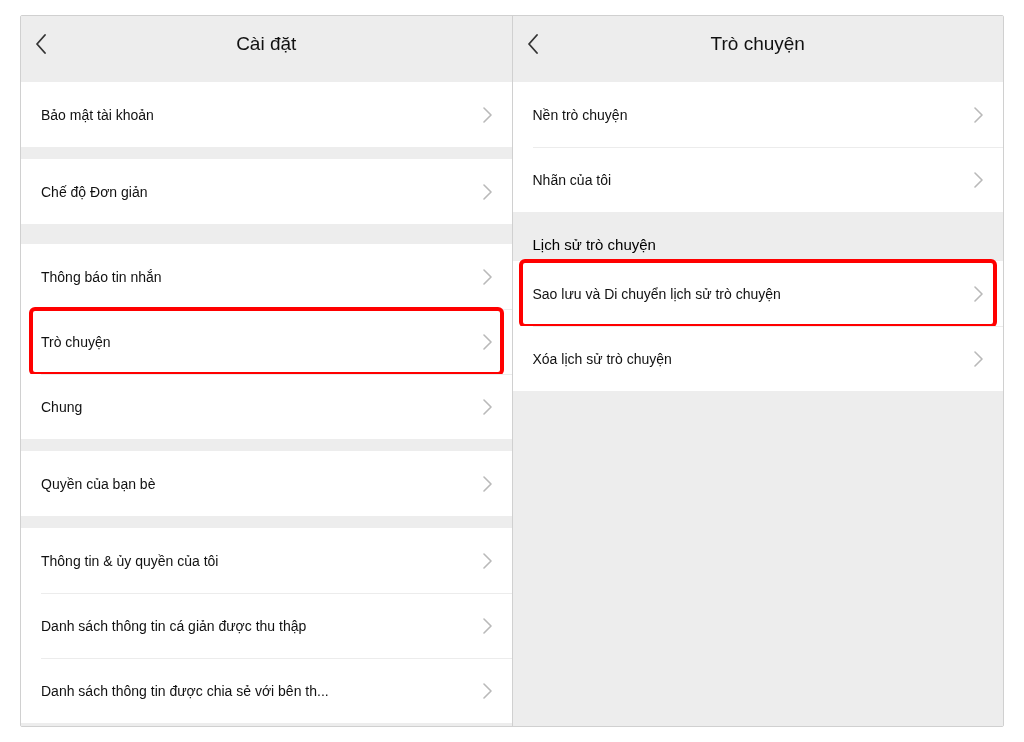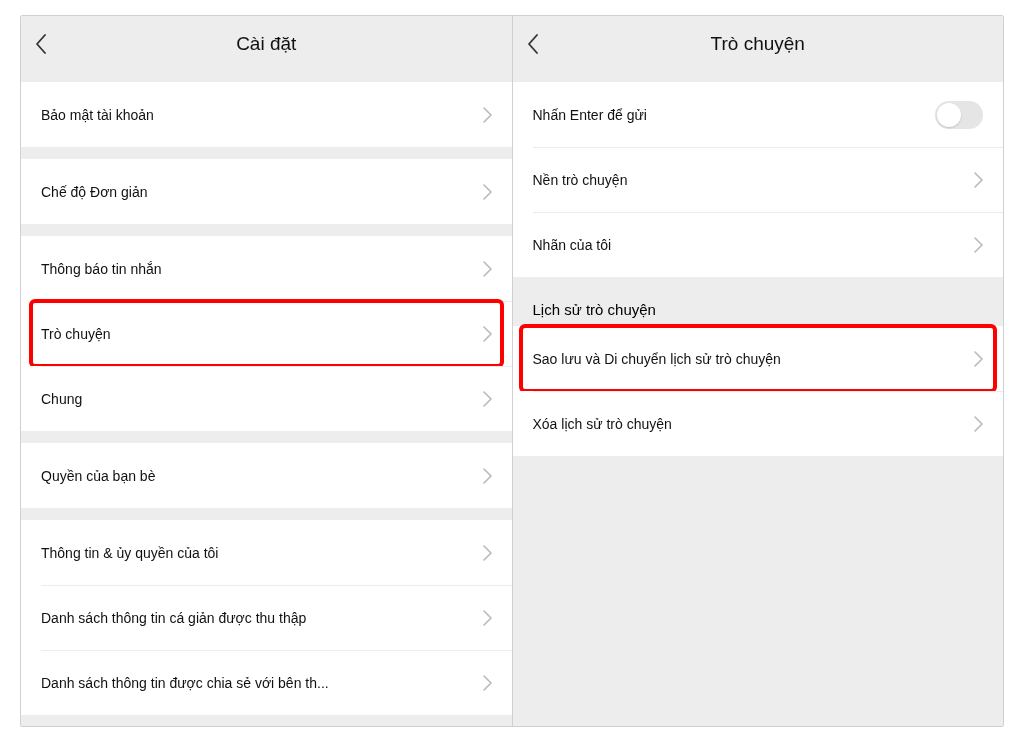--- a/index.html
+++ b/index.html
@@ -150,21 +150,21 @@
           <span class="chevron">
               <svg viewBox="0 0 9 16">
                 <path d="M1 1 L8 8 L1 15" stroke="currentColor" stroke-width="1.6" fill="none" stroke-linecap="round" stroke-linejoin="round"></path>
               </svg>
             </span>
         </div>
       </div>
 
       <div class="gap-large"></div>
 
-      <div class="group" style="position:relative;">
+      <div class="group" style="position:relative;margin-top:8px;">
         <div class="row">
           <span class="label">Thông báo tin nhắn</span>
           <span class="chevron">
               <svg viewBox="0 0 9 16">
                 <path d="M1 1 L8 8 L1 15" stroke="currentColor" stroke-width="1.6" fill="none" stroke-linecap="round" stroke-linejoin="round"></path>
               </svg>
             </span>
         </div>
         <div class="row" style="position:relative;">
           <span class="label">Trò chuyện</span>
@@ -239,24 +239,20 @@
           </svg>
       </div>
       <div class="header-title">Trò chuyện</div>
     </div>
 
     <div class="content">
       <div class="gap-small"></div>
 
       <div class="group">
         <div class="row">
-          <span class="label">Nhấn Enter để gửi</span>
-          <div class="toggle"></div>
-        </div>
-        <div class="row">
           <span class="label">Nền trò chuyện</span>
           <span class="chevron">
               <svg viewBox="0 0 9 16">
                 <path d="M1 1 L8 8 L1 15" stroke="currentColor" stroke-width="1.6" fill="none" stroke-linecap="round" stroke-linejoin="round"></path>
               </svg>
             </span>
         </div>
         <div class="row">
           <span class="label">Nhãn của tôi</span>
           <span class="chevron">

